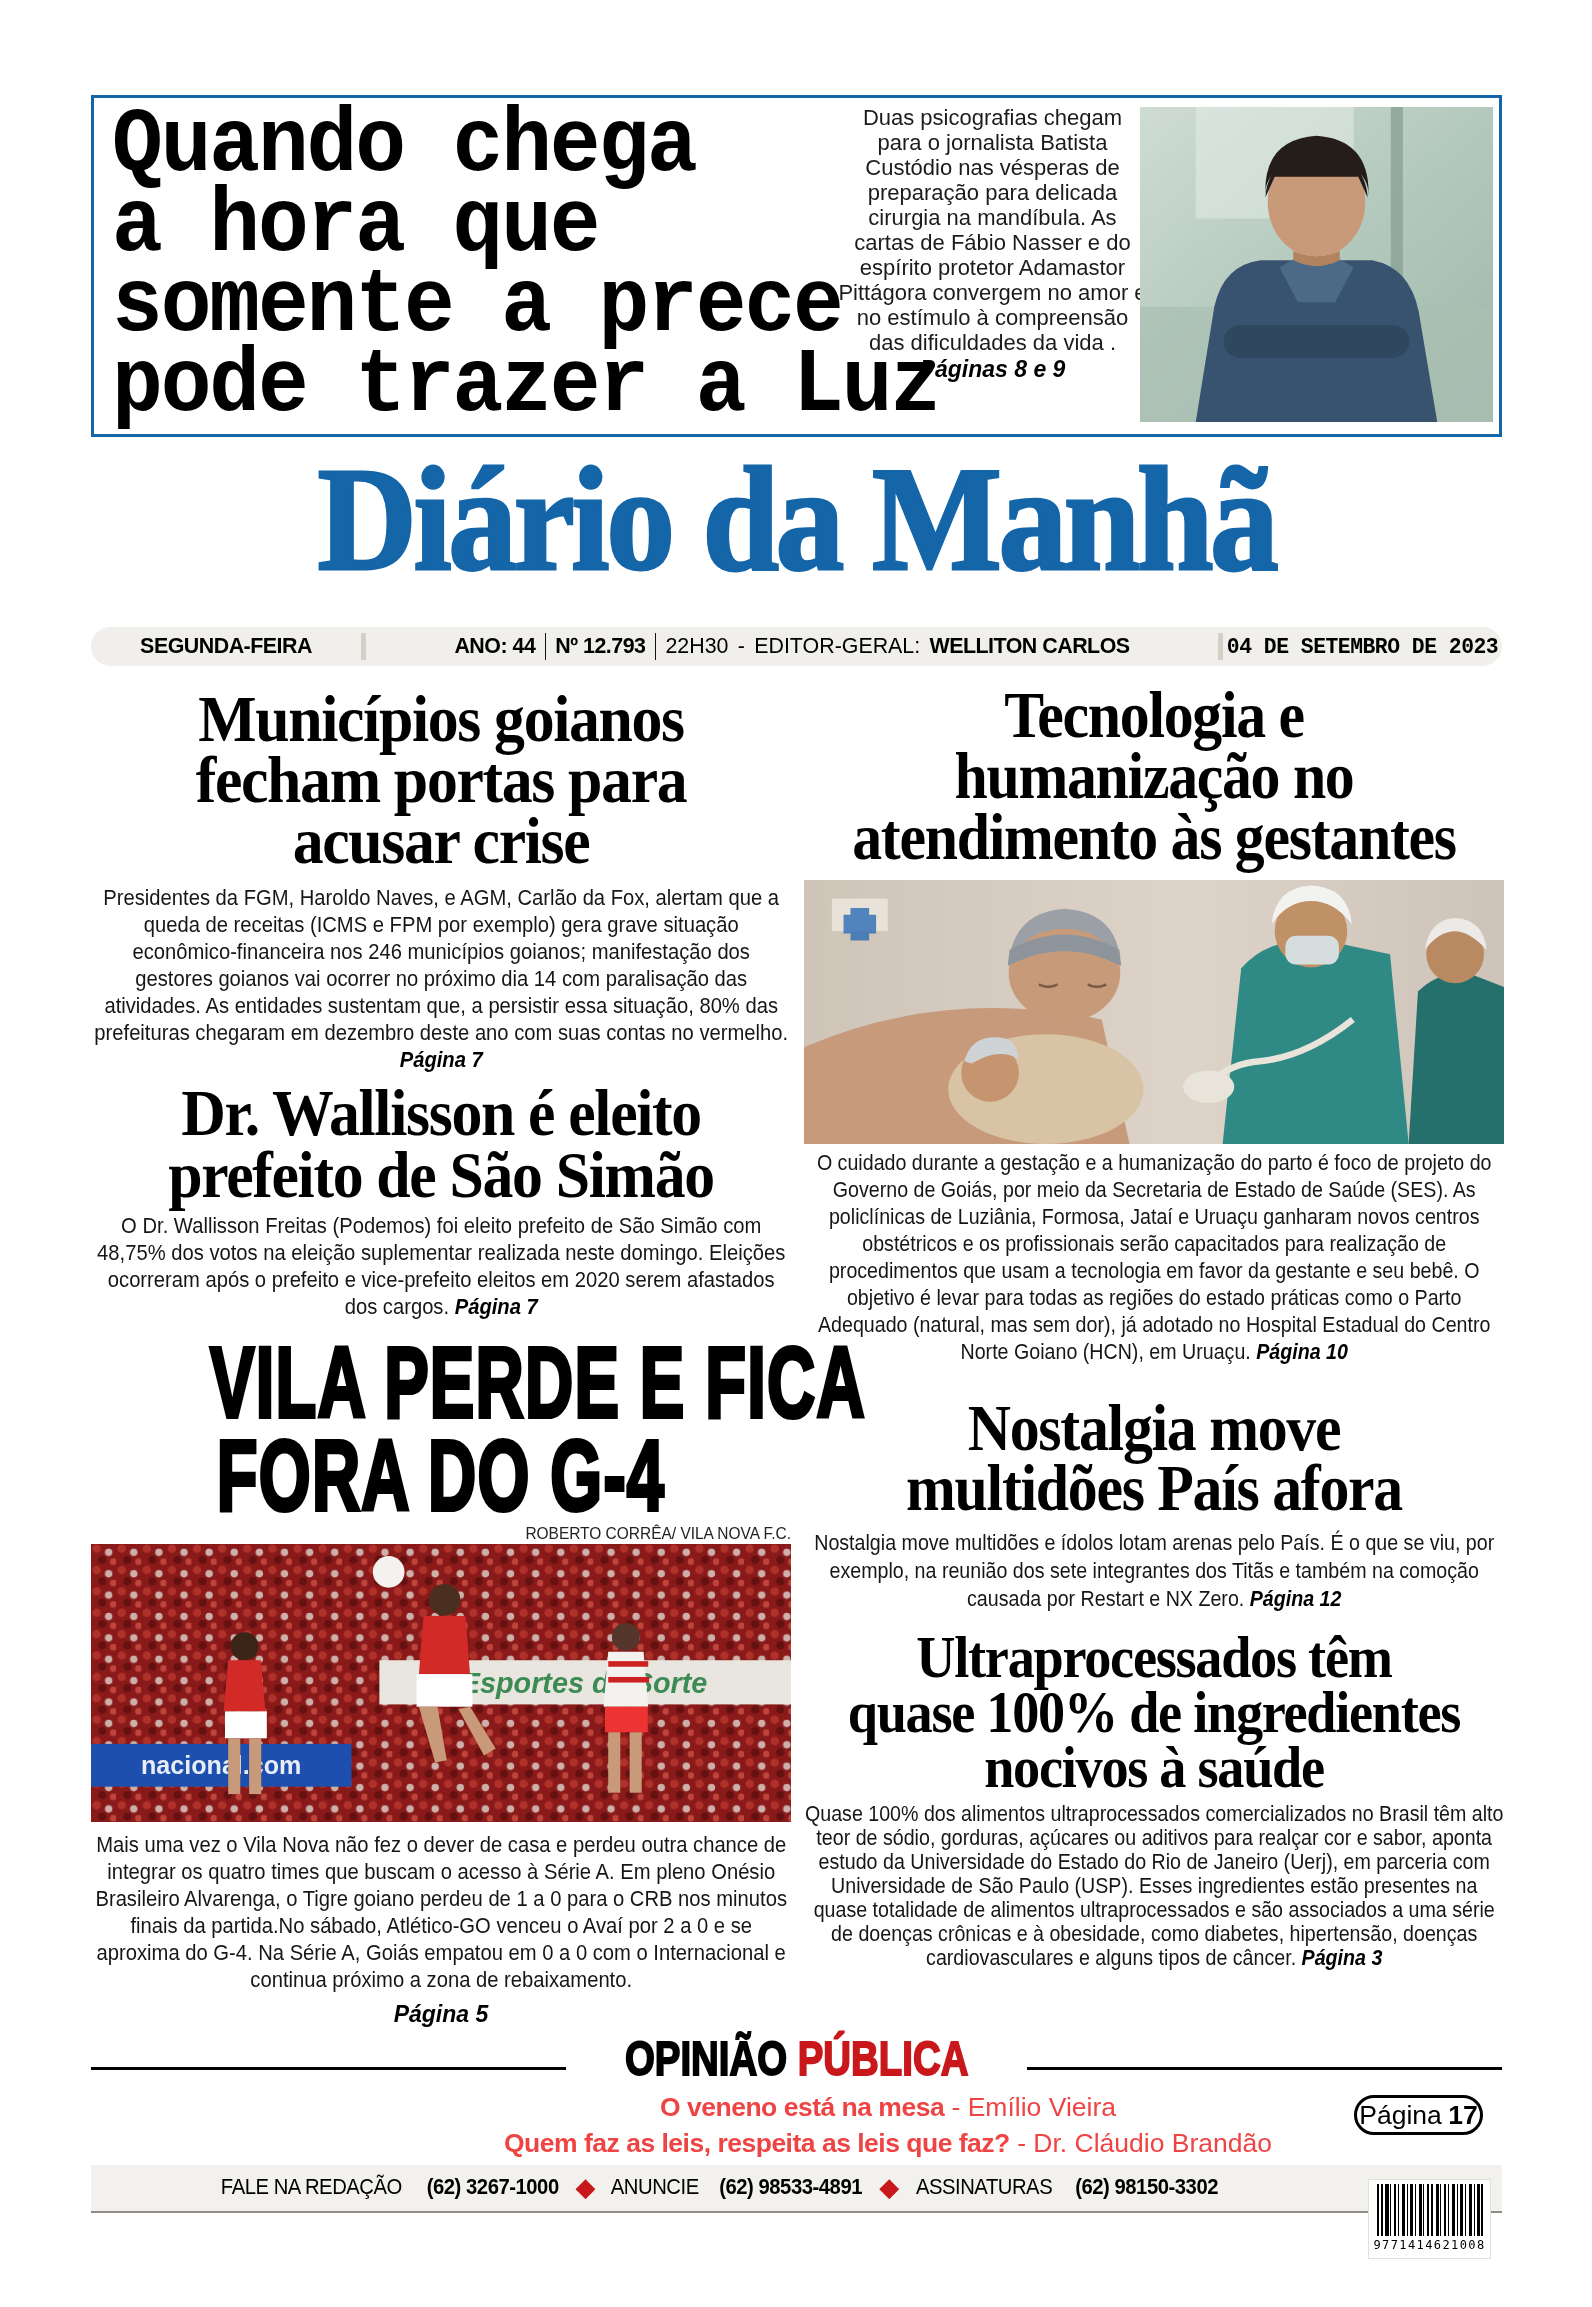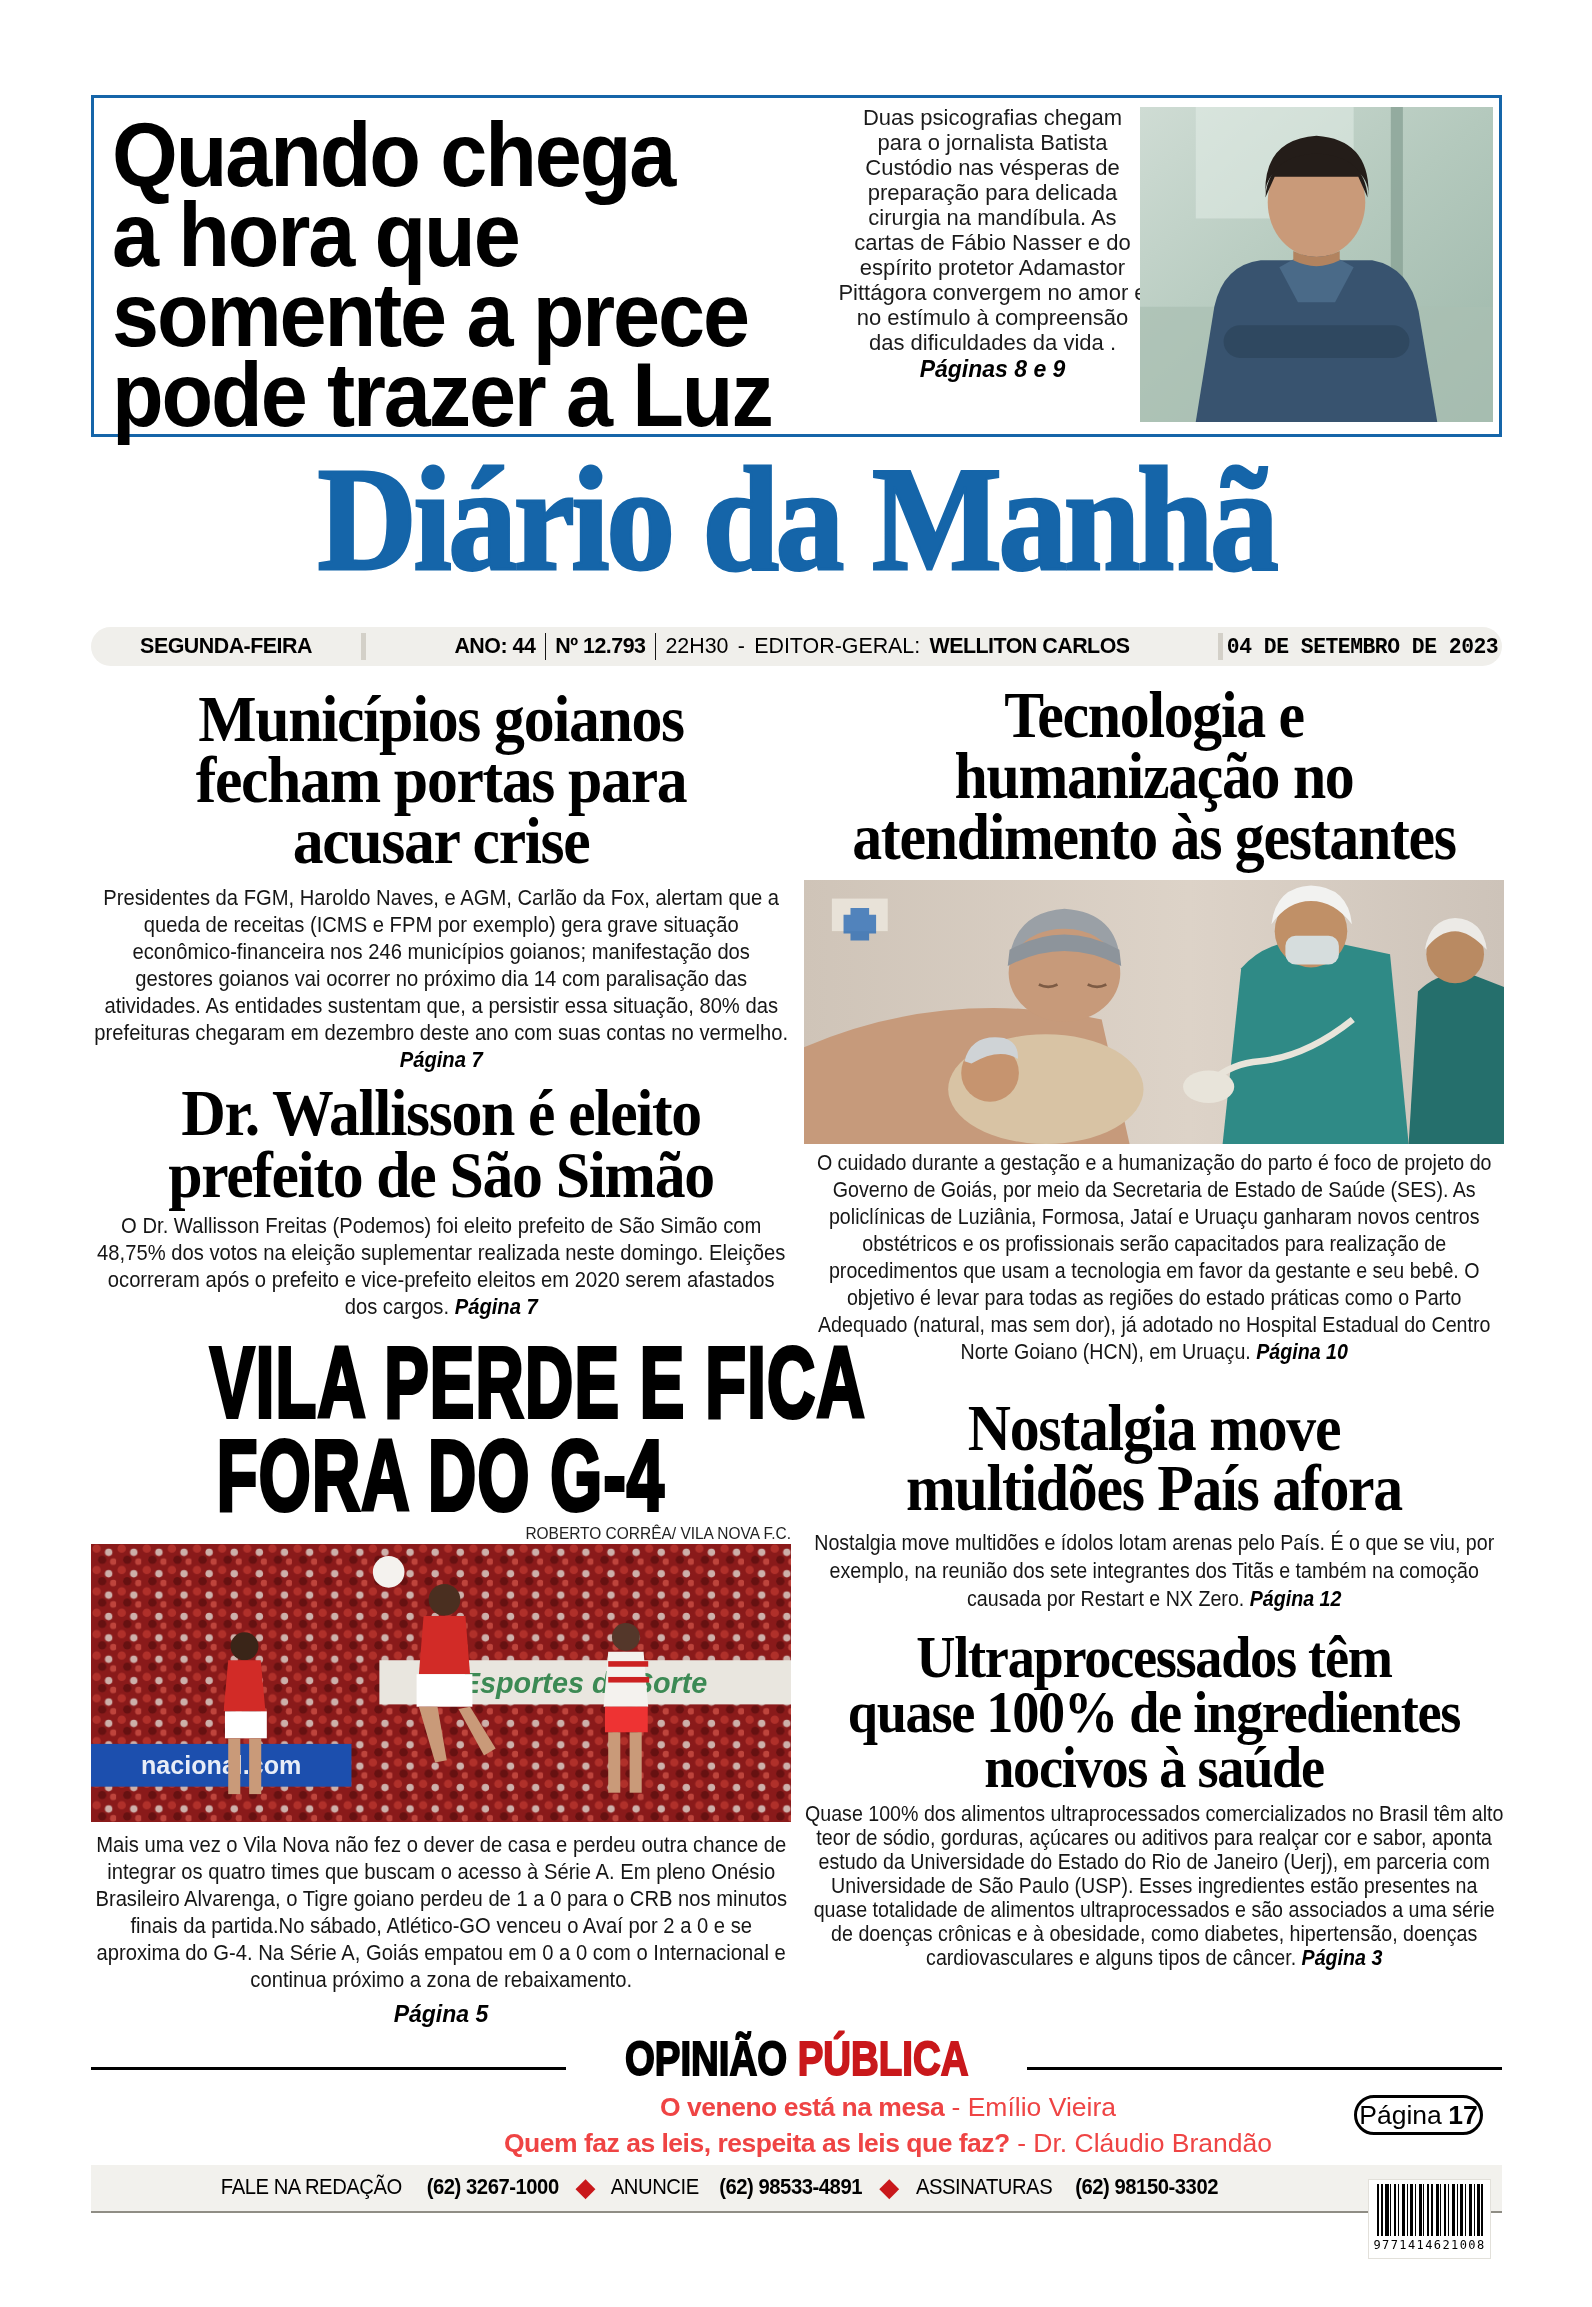--- a/index.html
+++ b/index.html
@@ -13,21 +13,21 @@
   .serif-head { font-family:"Liberation Serif", serif; font-weight:bold; color:#000; text-align:center; letter-spacing:-1.4px; }
   .serif-head .ln { transform:scaleX(0.95); transform-origin:50% 50%; }
   .serif-head.sx92 .ln { transform:scaleX(0.92); }
 
   
   .thin-body { font-family:"Liberation Sans", sans-serif; font-weight:300; color:#161616; text-align:center; transform:scaleX(0.918); transform-origin:0 0; }
   .pageref { font-weight:bold; font-style:italic; color:#000; font-family:"Liberation Sans", sans-serif; }
 
   
   .top-box { position:absolute; left:91px; top:95px; width:1411px; height:342px; border:3.3px solid #1565a9; background:#fff; }
-  .top-headline { position:absolute; left:17.7px; top:17px; width:735px; font-family:Liberation Sans, sans-serif; font-weight:bold; font-size:91px; line-height:80px; letter-spacing:-2.3px; }
+  .top-headline { position:absolute; left:17.7px; top:8px; width:735px; font-family:Liberation Mono, monospace; font-weight:bold; font-size:91px; line-height:80px; letter-spacing:-2.3px; }
   .top-headline .ln { transform:scaleX(0.93); transform-origin:0 50%; }
   .top-summary { position:absolute; left:744px; top:7.4px; width:309px; font-size:22px; line-height:25px; font-weight:300; text-align:center; color:#1b1b1b; font-family:"Liberation Sans", sans-serif; }
   .top-summary .tp-ref { display:block; font-size:23px; margin-top:1.9px; }
   .top-photo { position:absolute; right:6.5px; top:9.3px; width:353px; height:315px; overflow:hidden; }
 
   
   .masthead { position:absolute; left:0; top:452px; width:1593px; text-align:center; }
   .masthead h1 { font-family:"Liberation Serif", serif; font-weight:bold; font-size:148px; line-height:135px; color:#1565a9; letter-spacing:-3.7px; transform:scaleX(0.93); transform-origin:50% 50%; white-space:nowrap; -webkit-text-stroke:2.8px #1565a9; }
   .tagline { margin-top:0.9px; font-family:"Liberation Serif", serif; font-variant:small-caps; font-weight:bold; font-size:26px; letter-spacing:0px; color:#000; }
   .tagline .red { color:#c9181b; }

